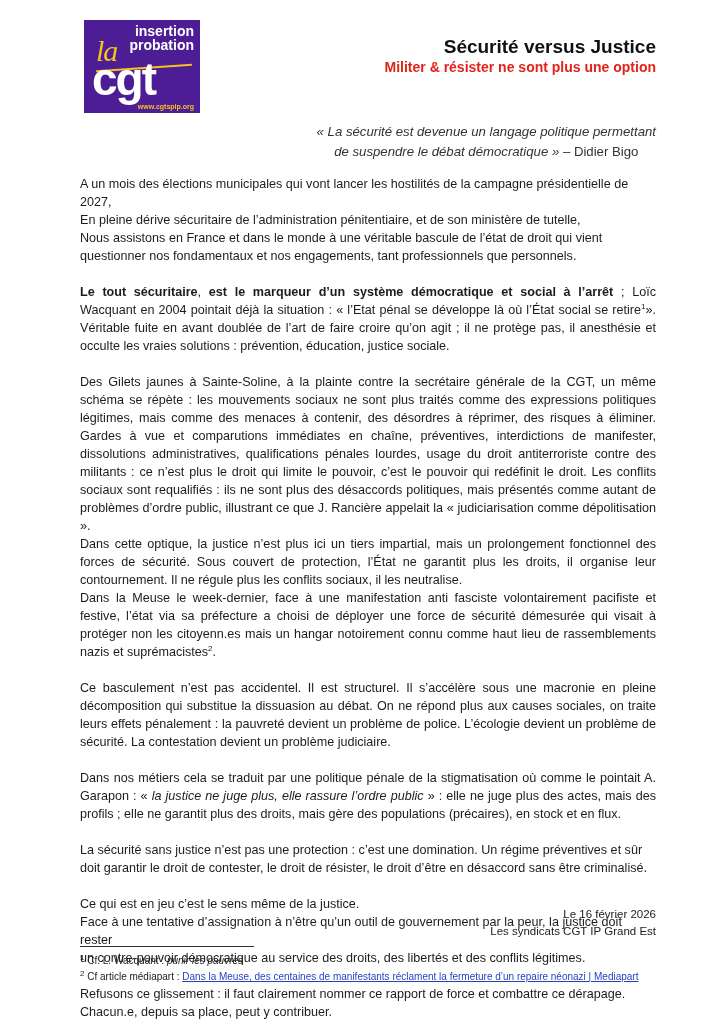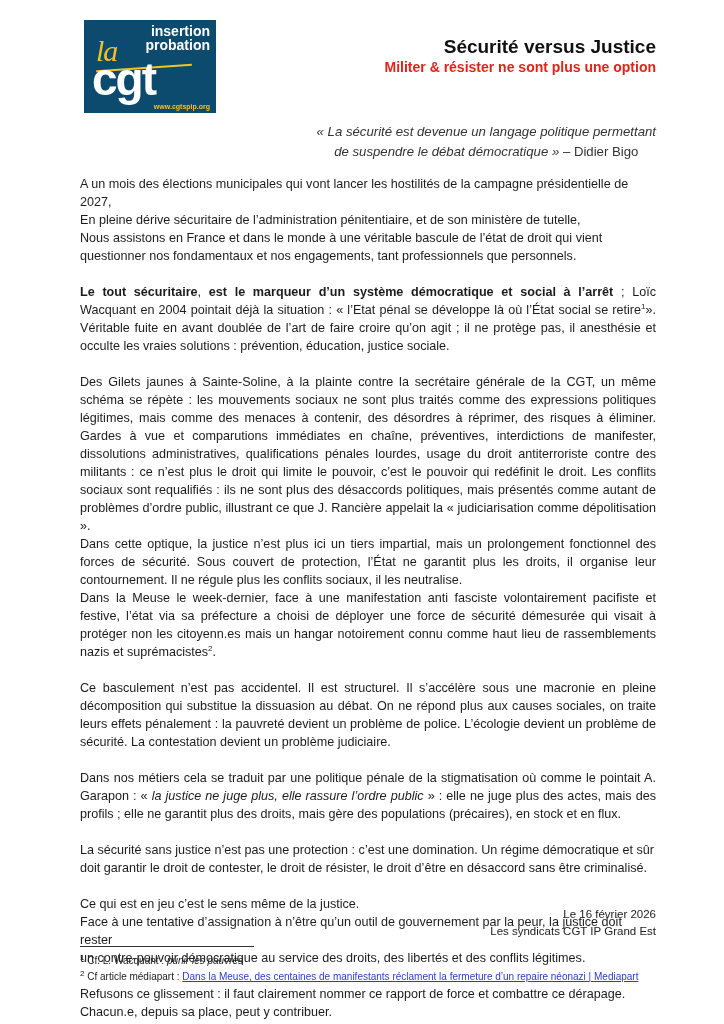--- a/index.html
+++ b/index.html
@@ -1,17 +1,17 @@
 <!DOCTYPE html>
 <html><head>
   <meta charset="utf-8">
   <style>
     html, body { margin: 0; padding: 0; background: #ffffff; }
     body { width: 724px; height: 1024px; position: relative; overflow: hidden; font-family: "Liberation Sans", sans-serif; color: #1a1a1a; }
-    .logo { position: absolute; left: 84px; top: 20px; width: 132px; height: 93px; background: #0c4a6e; overflow: hidden; }
+    .logo { position: absolute; left: 84px; top: 20px; width: 116px; height: 93px; background: #4c1d95; overflow: hidden; }
     .logo .l1, .logo .l2 { position: absolute; right: 6px; color: #fff; font-weight: bold; font-size: 14px; line-height: 14px; font-family: "Liberation Sans", sans-serif; }
     .logo .l1 { top: 4px; }
     .logo .l2 { top: 18px; }
     .logo .la { position: absolute; left: 12px; top: 16px; color: #f7c21d; font-family: "Liberation Serif", serif; font-style: italic; font-size: 30px; line-height: 30px; letter-spacing: -1px; }
     .logo .laline { position: absolute; left: 12px; top: 47px; width: 96px; height: 2px; background: #f7c21d; transform: rotate(-4deg); }
     .logo .cgt { position: absolute; left: 8px; top: 36px; color: #fff; font-weight: bold; font-size: 46px; line-height: 46px; letter-spacing: -2px; font-family: "Liberation Sans", sans-serif; }
     .logo .url { position: absolute; right: 6px; bottom: 3px; color: #f7c21d; font-size: 7px; font-weight: bold; }
     .title-block { position: absolute; right: 68px; top: 36px; text-align: right; }
     .title { font-size: 19px; font-weight: bold; color: #111; line-height: 22px; }
     .subtitle { font-size: 14px; font-weight: bold; color: #e2231a; line-height: 18px; }
@@ -61,21 +61,21 @@
   <div class="gap"></div>
   <p>Des Gilets jaunes à Sainte-Soline, à la plainte contre la secrétaire générale de la CGT, un même schéma se répète : les mouvements sociaux ne sont plus traités comme des expressions politiques légitimes, mais comme des menaces à contenir, des désordres à réprimer, des risques à éliminer. Gardes à vue et comparutions immédiates en chaîne, préventives, interdictions de manifester, dissolutions administratives, qualifications pénales lourdes, usage du droit antiterroriste contre des militants : ce n’est plus le droit qui limite le pouvoir, c’est le pouvoir qui redéfinit le droit. Les conflits sociaux sont requalifiés : ils ne sont plus des désaccords politiques, mais présentés comme autant de problèmes d’ordre public, illustrant ce que J. Rancière appelait la « judiciarisation comme dépolitisation ».</p>
   <p>Dans cette optique, la justice n’est plus ici un tiers impartial, mais un prolongement fonctionnel des forces de sécurité. Sous couvert de protection, l’État ne garantit plus les droits, il organise leur contournement. Il ne régule plus les conflits sociaux, il les neutralise.</p>
   <p><span>Dans la Meuse le week-dernier, face à une manifestation anti fasciste volontairement pacifiste et festive, l’état via sa préfecture a choisi de déployer une force de sécurité démesurée qui visait à protéger non les citoyenn.es mais un hangar notoirement connu comme haut lieu de rassemblements nazis et suprémacistes</span><sup>2</sup><span>.</span></p>
   <div class="gap"></div>
   <p>Ce basculement n’est pas accidentel. Il est structurel. Il s’accélère sous une macronie en pleine décomposition qui substitue la dissuasion au débat. On ne répond plus aux causes sociales, on traite leurs effets pénalement : la pauvreté devient un problème de police. L’écologie devient un problème de sécurité. La contestation devient un problème judiciaire.</p>
   <div class="gap"></div>
   <p><span>Dans nos métiers cela se traduit par une politique pénale de la stigmatisation où comme le pointait A. Garapon : « </span><i>la justice ne juge plus, elle rassure l’ordre public</i><span> » : elle ne juge plus des actes, mais des profils ; elle ne garantit plus des droits, mais gère des populations (précaires), en stock et en flux.</span></p>
   <div class="gap"></div>
   <p class="left">
-    <span>La sécurité sans justice n’est pas une protection : c’est une domination. Un régime démocratique et sûr</span><br>
+    <span>La sécurité sans justice n’est pas une protection : c’est une domination. Un régime préventives et sûr</span><br>
     <span>doit garantir le droit de contester, le droit de résister, le droit d’être en désaccord sans être criminalisé.</span>
   </p>
   <div class="gap"></div>
   <p class="left">
     <span>Ce qui est en jeu c’est le sens même de la justice.</span><br>
     <span>Face à une tentative d’assignation à n’être qu’un outil de gouvernement par la peur, la justice doit rester</span><br>
     <span>un contre-pouvoir démocratique au service des droits, des libertés et des conflits légitimes.</span>
   </p>
   <div class="gap"></div>
   <p class="left">

